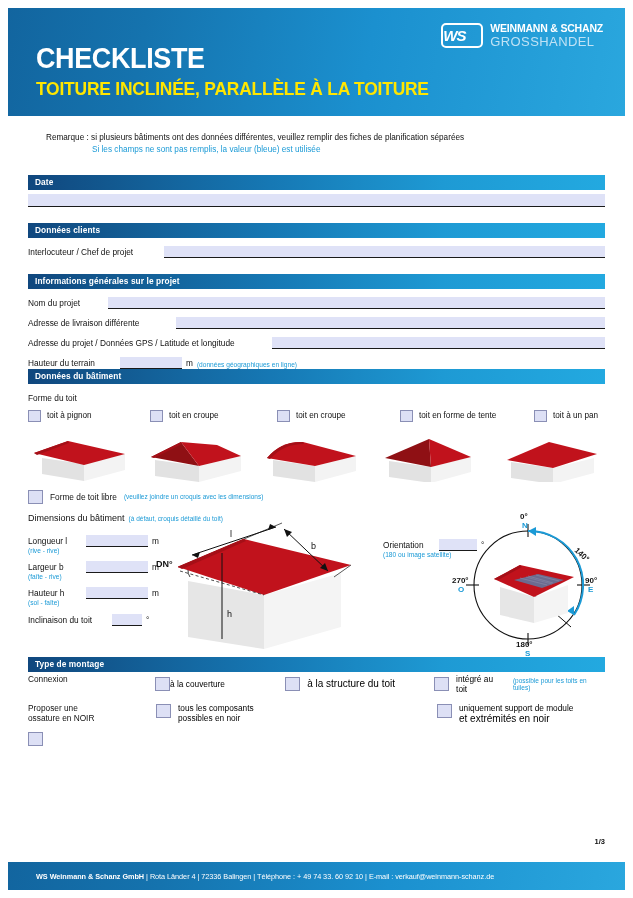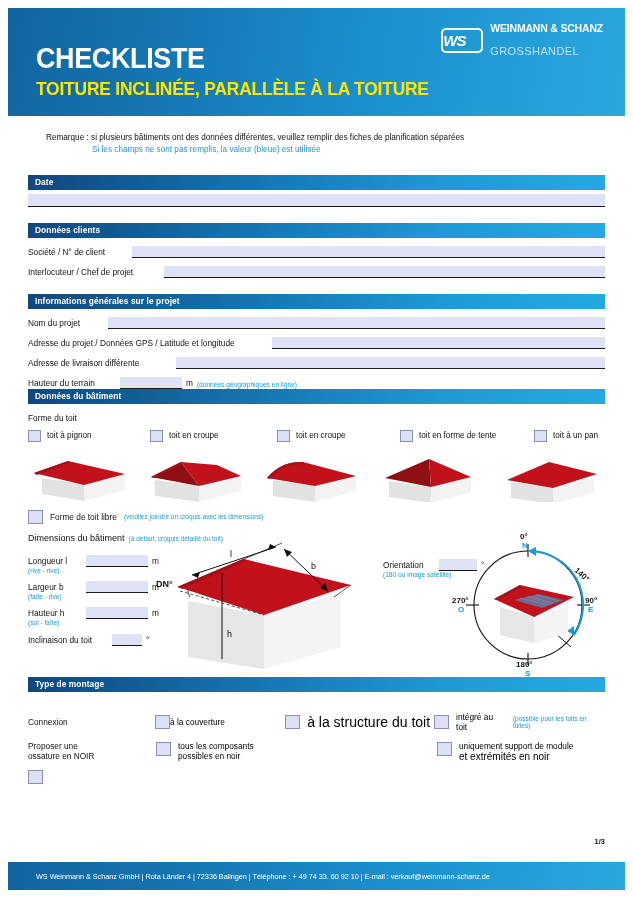--- a/index.html
+++ b/index.html
@@ -44,21 +44,21 @@
   .logo { position: absolute; right: 22px; top: 14px; display: flex; align-items: center; gap: 7px; }
   .logo-mark {
     width: 42px; height: 25px; border: 2px solid #ffffff; border-radius: 5px;
     display: flex; align-items: center; justify-content: flex-start;
   }
   .logo-mark span {
     font-size: 15px; font-weight: bold; color: #ffffff;
     font-style: italic; letter-spacing: -1px;
   }
   .logo-text-1 { font-size: 10.5px; font-weight: bold; color: #ffffff; letter-spacing: -0.2px; line-height: 1.15; }
-  .logo-text-2 { font-size: 11px; color: #bfe2f5; letter-spacing: 0.4px; line-height: 1.2; margin-top: 11px; }
+  .logo-text-2 { font-size: 13px; color: #bfe2f5; letter-spacing: 0.4px; line-height: 1.2; }
 
   
   .body-area { position: relative; padding: 0 20px; }
 
   .remark { margin-top: 16px; padding-left: 18px; }
   .remark-line1 { font-size: 8.2px; color: #111111; line-height: 1.5; }
   .remark-line2 { font-size: 8.2px; color: #1b9ad6; line-height: 1.5; padding-left: 46px; }
 
   .sec-bar {
     height: 15px;
@@ -94,21 +94,21 @@
   .roof-item span { font-size: 8.2px; color: #111; white-space: nowrap; }
 
   .house-row { display: flex; margin-top: 6px; }
 
   .footer {
     position: absolute; left: 0; bottom: 0; width: 617px; height: 28px;
     background: linear-gradient(100deg, #12659f 0%, #1573ae 25%, #1b90cf 62%, #2aa7de 100%);
     display: flex; align-items: center; padding-left: 28px;
   }
   .footer-text { font-size: 7.3px; color: #ffffff; letter-spacing: -0.05px; }
-  .footer-text b { font-weight: normal; }
+  .footer-text b { font-weight: bold; }
 
   .page-num { position: absolute; right: 20px; bottom: 44px; font-size: 7.5px; font-weight: bold; color: #111; }
 </style>
 </head>
 <body>
 
 <div class="page">
  <div class="sheet">
 
   <div class="header">
@@ -139,43 +139,39 @@
       <div style="margin-top:4px">
         <div class="wide-field"></div>
       </div>
     </div>
 
     <div style="margin-top:16px">
       <div class="sec-bar">
         <span>Données clients</span>
       </div>
       <div class="field-row">
-        <div class="field-label" style="width:104px">Société / N° de client</div>
-        <div class="field-box"></div>
-      </div>
-      <div class="field-row">
         <div class="field-label" style="width:136px">Interlocuteur / Chef de projet</div>
         <div class="field-box"></div>
       </div>
     </div>
 
     <div style="margin-top:16px">
       <div class="sec-bar">
         <span>Informations générales sur le projet</span>
       </div>
       <div class="field-row">
         <div class="field-label" style="width:80px">Nom du projet</div>
         <div class="field-box"></div>
       </div>
       <div class="field-row">
+        <div class="field-label" style="width:148px">Adresse de livraison différente</div>
+        <div class="field-box"></div>
+      </div>
+      <div class="field-row">
         <div class="field-label" style="width:244px">Adresse du projet / Données GPS / Latitude et longitude</div>
-        <div class="field-box"></div>
-      </div>
-      <div class="field-row">
-        <div class="field-label" style="width:148px">Adresse de livraison différente</div>
         <div class="field-box"></div>
       </div>
       <div class="field-row">
         <div class="field-label" style="width:92px">Hauteur du terrain</div>
         <div class="field-box fixed" style="width:62px"></div>
         <div class="unit">m</div>
         <div class="field-sub" style="padding-bottom:1px">(données géographiques en ligne)</div>
       </div>
     </div>
 
@@ -376,29 +372,29 @@
           </svg>
         </div>
       </div>
     </div>
 
     <div style="margin-top:4px">
       <div class="sec-bar">
         <span>Type de montage</span>
       </div>
 
-      <div style="display:flex;align-items:center;margin-top:20px">
+      <div style="display:flex;margin-top:2px">
         <div class="blk-label" style="width:128px">Connexion</div>
         <div style="display:flex;align-items:center;gap:0;width:131px">
           <div class="cb cb-lg"></div>
           <span style="font-size:8.3px">à la couverture</span>
         </div>
         <div style="display:flex;align-items:center;gap:7px;width:150px">
           <div class="cb cb-lg"></div>
-          <span style="font-size:14px">à la structure du toit</span>
+          <span style="font-size:10px">à la structure du toit</span>
         </div>
         <div style="display:flex;align-items:center;gap:7px">
           <div class="cb cb-lg"></div>
           <span style="font-size:8.3px">intégré au toit</span>
           <span class="small-note">(possible pour les toits en tuiles)</span>
         </div>
       </div>
 
       <div style="display:flex;align-items:flex-start;margin-top:9px">
         <div style="width:128px">

